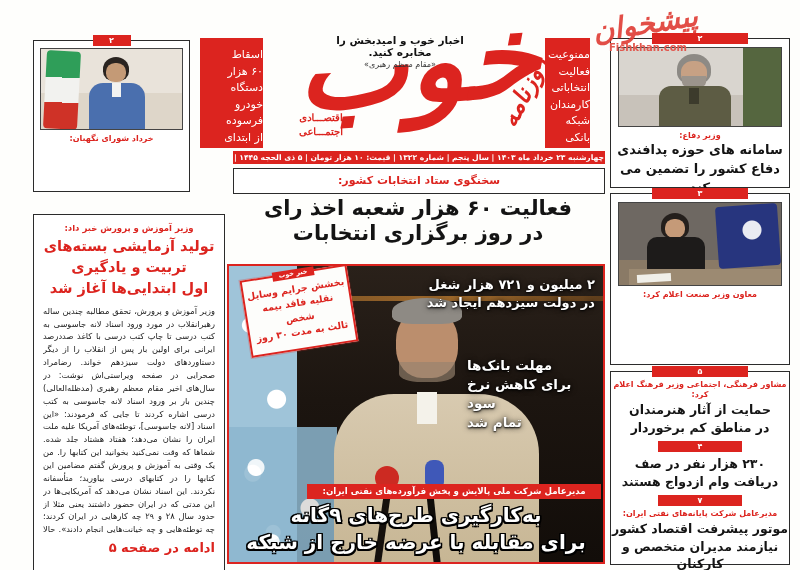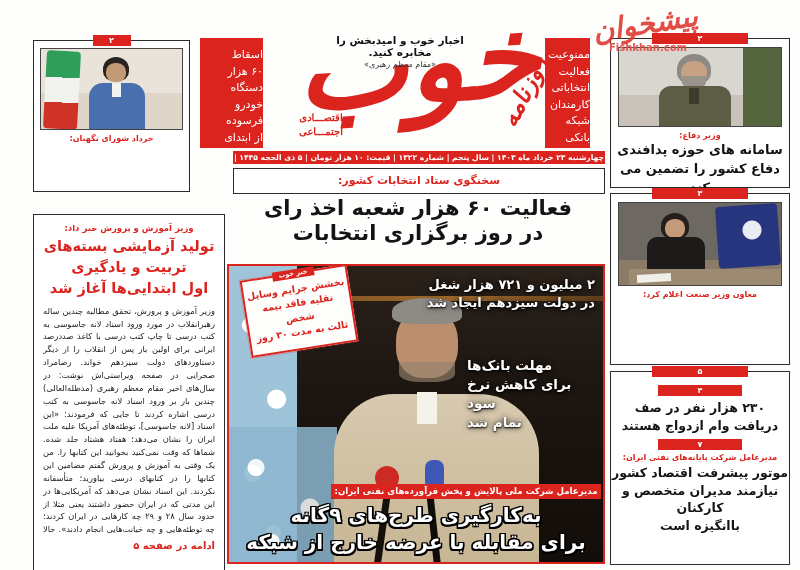--- a/index.html
+++ b/index.html
@@ -135,37 +135,37 @@
 نقلیه فاقد بیمه شخص
 ثالث به مدت ۳۰ روز</div>
     </div>
 
     <div class="abs ov-white" style="right:8px; top:10px; font-size:13px; text-align:right; line-height:1.35;">۲ میلیون و ۷۲۱ هزار شغل
 در دولت سیزدهم ایجاد شد</div>
     <div class="abs ov-white" style="right:8px; top:74px; width:128px; font-size:13.5px; text-align:left; line-height:1.4;margin-top:16px;">مهلت بانک‌ها
 برای کاهش نرخ سود
 تمام شد</div>
 
-    <div class="abs" style="right:2px; top:218px; width:270px; height:15px; background:var(--red); color:#fff; font-size:8.6px; font-weight:700; text-align:center; line-height:15px;">مدیرعامل شرکت ملی پالایش و پخش فرآورده‌های نفتی ایران:</div>
+    <div class="abs" style="right:2px; top:218px; width:294px; height:15px; background:var(--red); color:#fff; font-size:8.6px; font-weight:700; text-align:center; line-height:15px;">مدیرعامل شرکت ملی پالایش و پخش فرآورده‌های نفتی ایران:</div>
     <div class="abs outline-head" style="left:2px; right:2px; top:236px; font-size:20px; line-height:1.35;">به‌کارگیری طرح‌های ۹گانه
 برای مقابله با عرضه خارج از شبکه سوخت</div>
   </div>
 
   <div class="abs" style="left:211px; top:425px; height:125px; display:flex; flex-direction:column; align-items:center;">
     <div style="width:9px; height:6px; background:#222; border-radius:1px; margin-bottom:3px;"></div>
     <div class="credit">عکس: علیرضا طهرانی</div>
   </div>
 
   <div class="box" style="left:33px; top:214px; width:192px; height:452px; padding:8px 9px;">
     <div class="kicker" style="font-size:8.5px;">وزیر آموزش و پرورش خبر داد:</div>
     <div class="title" style="font-size:14.5px; line-height:1.45; color:var(--red); margin:2px 0 6px;">تولید آزمایشی بسته‌های
 تربیت و یادگیری
 اول ابتدایی‌ها آغاز شد</div>
     <div class="body-text" style="height:233px; overflow:hidden;">وزیر آموزش و پرورش، تحقق مطالبه چندین ساله رهبرانقلاب در مورد ورود اسناد لانه جاسوسی به کتب درسی تا چاپ کتب درسی با کاغذ صددرصد ایرانی برای اولین بار پس از انقلاب را از دیگر دستاوردهای دولت سیزدهم خواند. رضامراد صحرایی در صفحه ویراستی‌اش نوشت: در سال‌های اخیر مقام معظم رهبری (مدظله‌العالی) چندین بار بر ورود اسناد لانه جاسوسی به کتب درسی اشاره کردند تا جایی که فرمودند: «این اسناد [لانه جاسوسی]، توطئه‌های آمریکا علیه ملت ایران را نشان می‌دهد؛ هفتاد هشتاد جلد شده. شماها که وقت نمی‌کنید بخوانید این کتابها را. من یک وقتی به آموزش و پرورش گفتم مضامین این کتابها را در کتابهای درسی بیاورید؛ متأسفانه نکردند. این اسناد نشان می‌دهد که آمریکایی‌ها در این مدتی که در ایران حضور داشتند یعنی مثلا از حدود سال ۲۸ و ۲۹ چه کارهایی در ایران کردند؛ چه توطئه‌هایی و چه خیانت‌هایی انجام دادند». حالا پس از چندین سال در دولت شهید جمهور مطالبه چندین ساله رهبرانقلاب برای بازخوانی اسناد لانه جاسوسی تحقق یافت؛ از جمله اقدامات در این مورد می‌توان به بهسازی و غنی سازی تعدادی از کتاب‌های درسی...</div>
-    <div class="more" style="font-size:10px; margin-top:2px;">ادامه در صفحه ۵</div>
+    <div class="more" style="font-size:13px; margin-top:2px;">ادامه در صفحه ۵</div>
   </div>
 
   <div class="box" style="left:610px; top:38px; width:180px; height:150px;">
     <div class="tab tab-abs" style="width:96px;">۲</div>
     <div class="photo ph-frame" style="position:absolute; left:7px; right:7px; top:8px; height:80px; background:linear-gradient(180deg,#d9d5cf 0 60%,#c8c2ba 60% 100%);">
       <div class="abs" style="right:0; top:0; width:38px; height:100%; background:#55663f;"></div>
       <div class="abs" style="left:58px; top:6px; width:34px; height:30px; background:#8d8a85; border-radius:50% 50% 38% 38%;"></div>
       <div class="abs" style="left:62px; top:13px; width:26px; height:24px; background:#c7a184; border-radius:45%;"></div>
       <div class="abs" style="left:63px; top:28px; width:24px; height:12px; background:#9b948c; border-radius:0 0 45% 45%;"></div>
       <div class="abs" style="left:40px; top:38px; width:72px; height:42px; background:#5d5c44; border-radius:12px 12px 0 0;"></div>
@@ -186,20 +186,25 @@
       <div class="abs" style="left:28px; top:34px; width:58px; height:34px; background:#1d1b1a; border-radius:10px 10px 0 0;"></div>
       <div class="abs" style="left:10px; bottom:0; width:100%; height:16px; background:#9c8a72;"></div>
       <div class="abs" style="left:18px; bottom:3px; width:34px; height:8px; background:#f0efe9; transform:rotate(-3deg);"></div>
     </div>
     <div class="kicker" style="position:absolute; left:0; right:0; top:96px;">معاون وزیر صنعت اعلام کرد:</div>
   </div>
 
   <div class="box" style="left:610px; top:371px; width:180px; height:194px; padding-top:8px;">
     <div class="tab tab-abs" style="width:96px;">۵</div>
 
+    <div>
+      <div class="kicker">مشاور فرهنگی، اجتماعی وزیر فرهنگ اعلام کرد:</div>
+      <div class="title" style="font-size:12.5px; line-height:1.4; margin-top:1px;">حمایت از آثار هنرمندان
+در مناطق کم برخوردار</div>
+    </div>
 
     <div class="tab" style="width:84px; margin:5px auto 3px;">۴</div>
     <div>
       <div class="title" style="font-size:12.5px; line-height:1.4; margin-top:1px;">۲۳۰ هزار نفر در صف
 دریافت وام ازدواج هستند</div>
     </div>
 
     <div class="tab" style="width:84px; margin:5px auto 3px;">۷</div>
     <div>
       <div class="kicker">مدیرعامل شرکت پایانه‌های نفتی ایران:</div>

